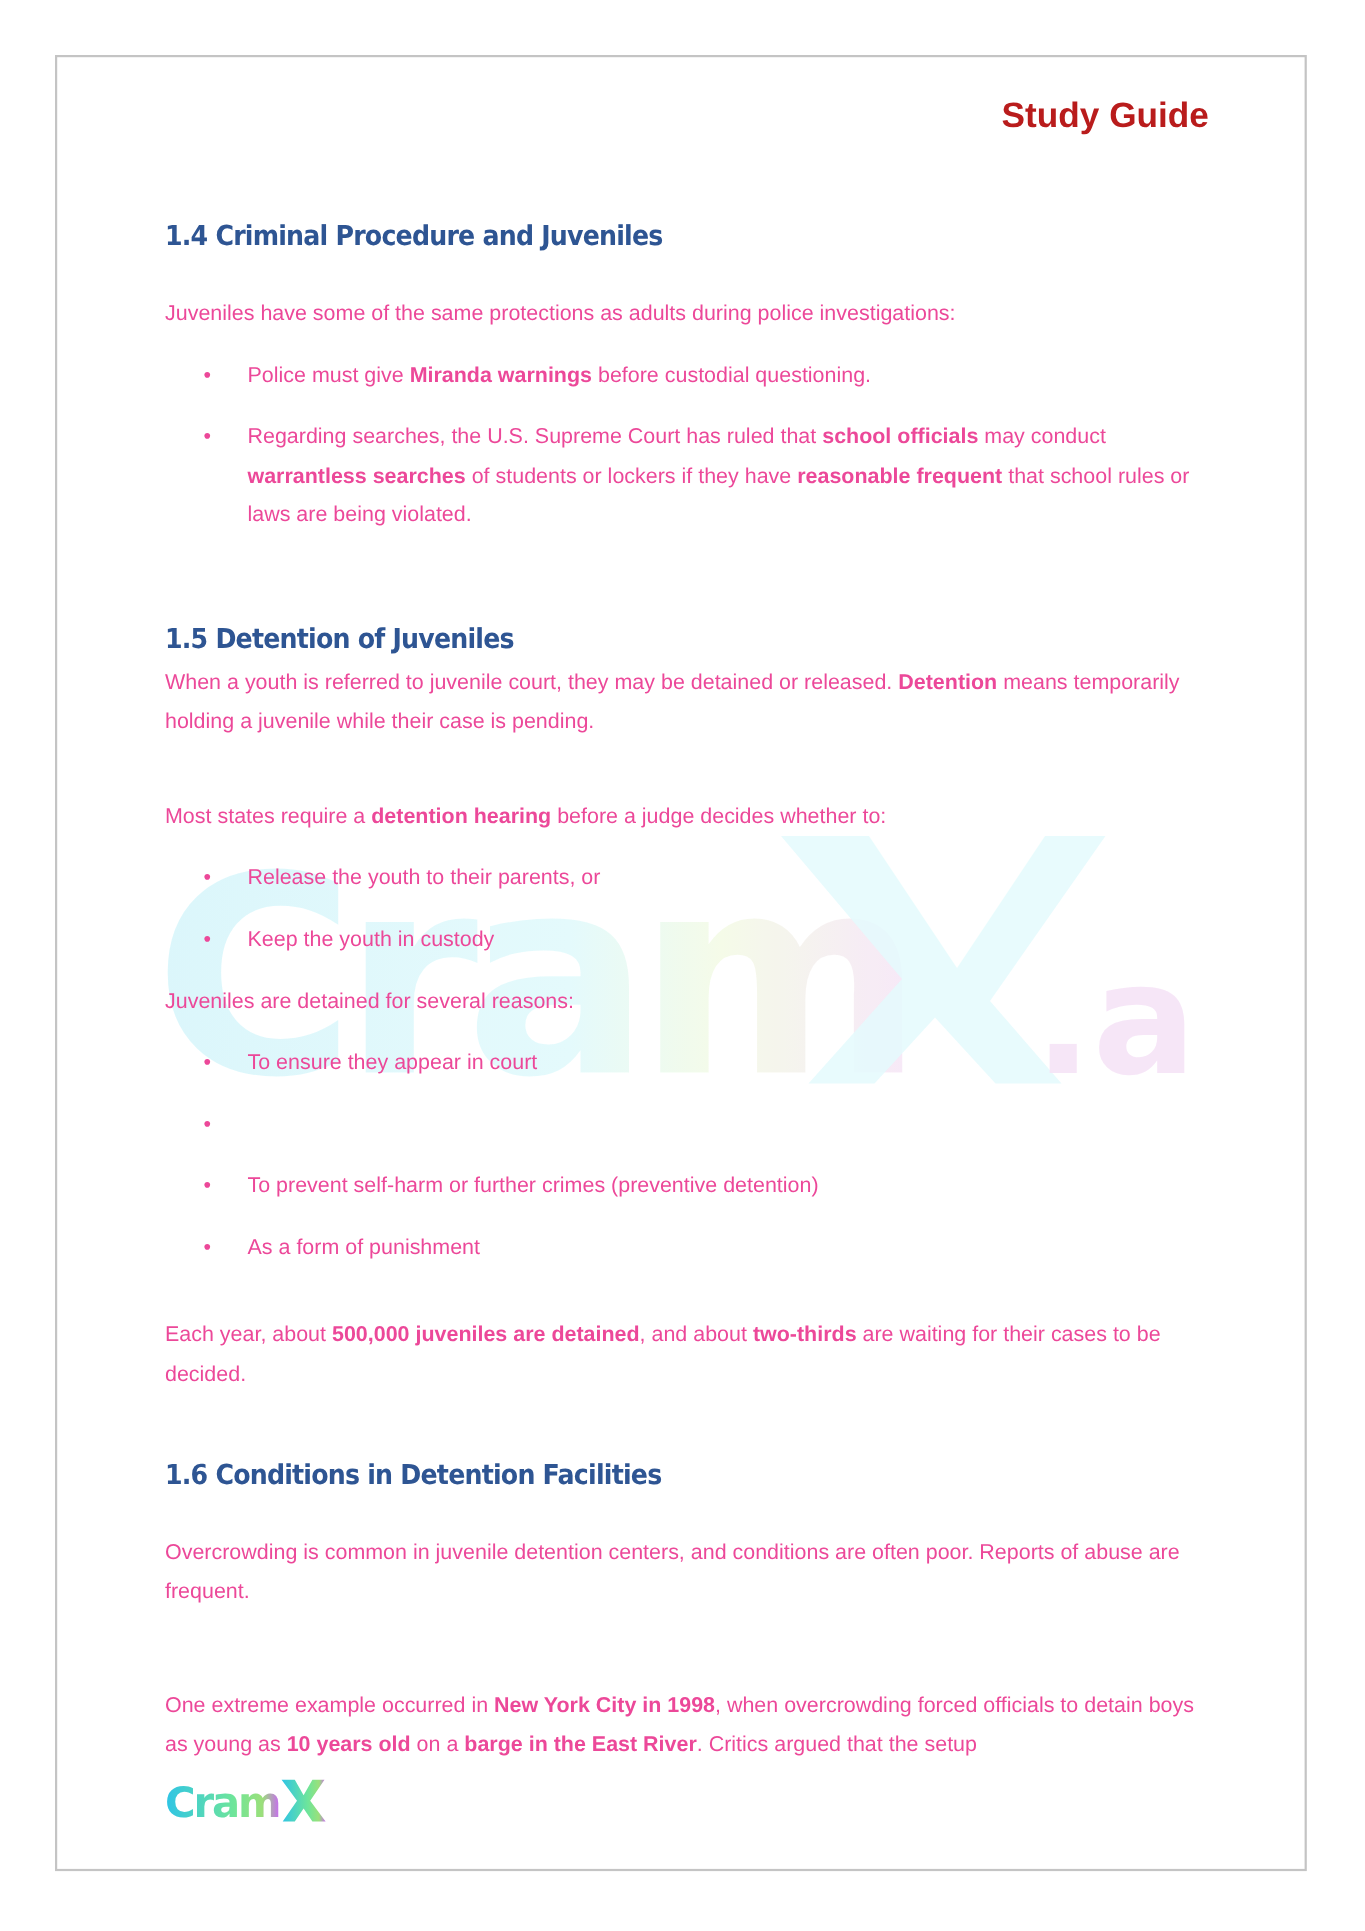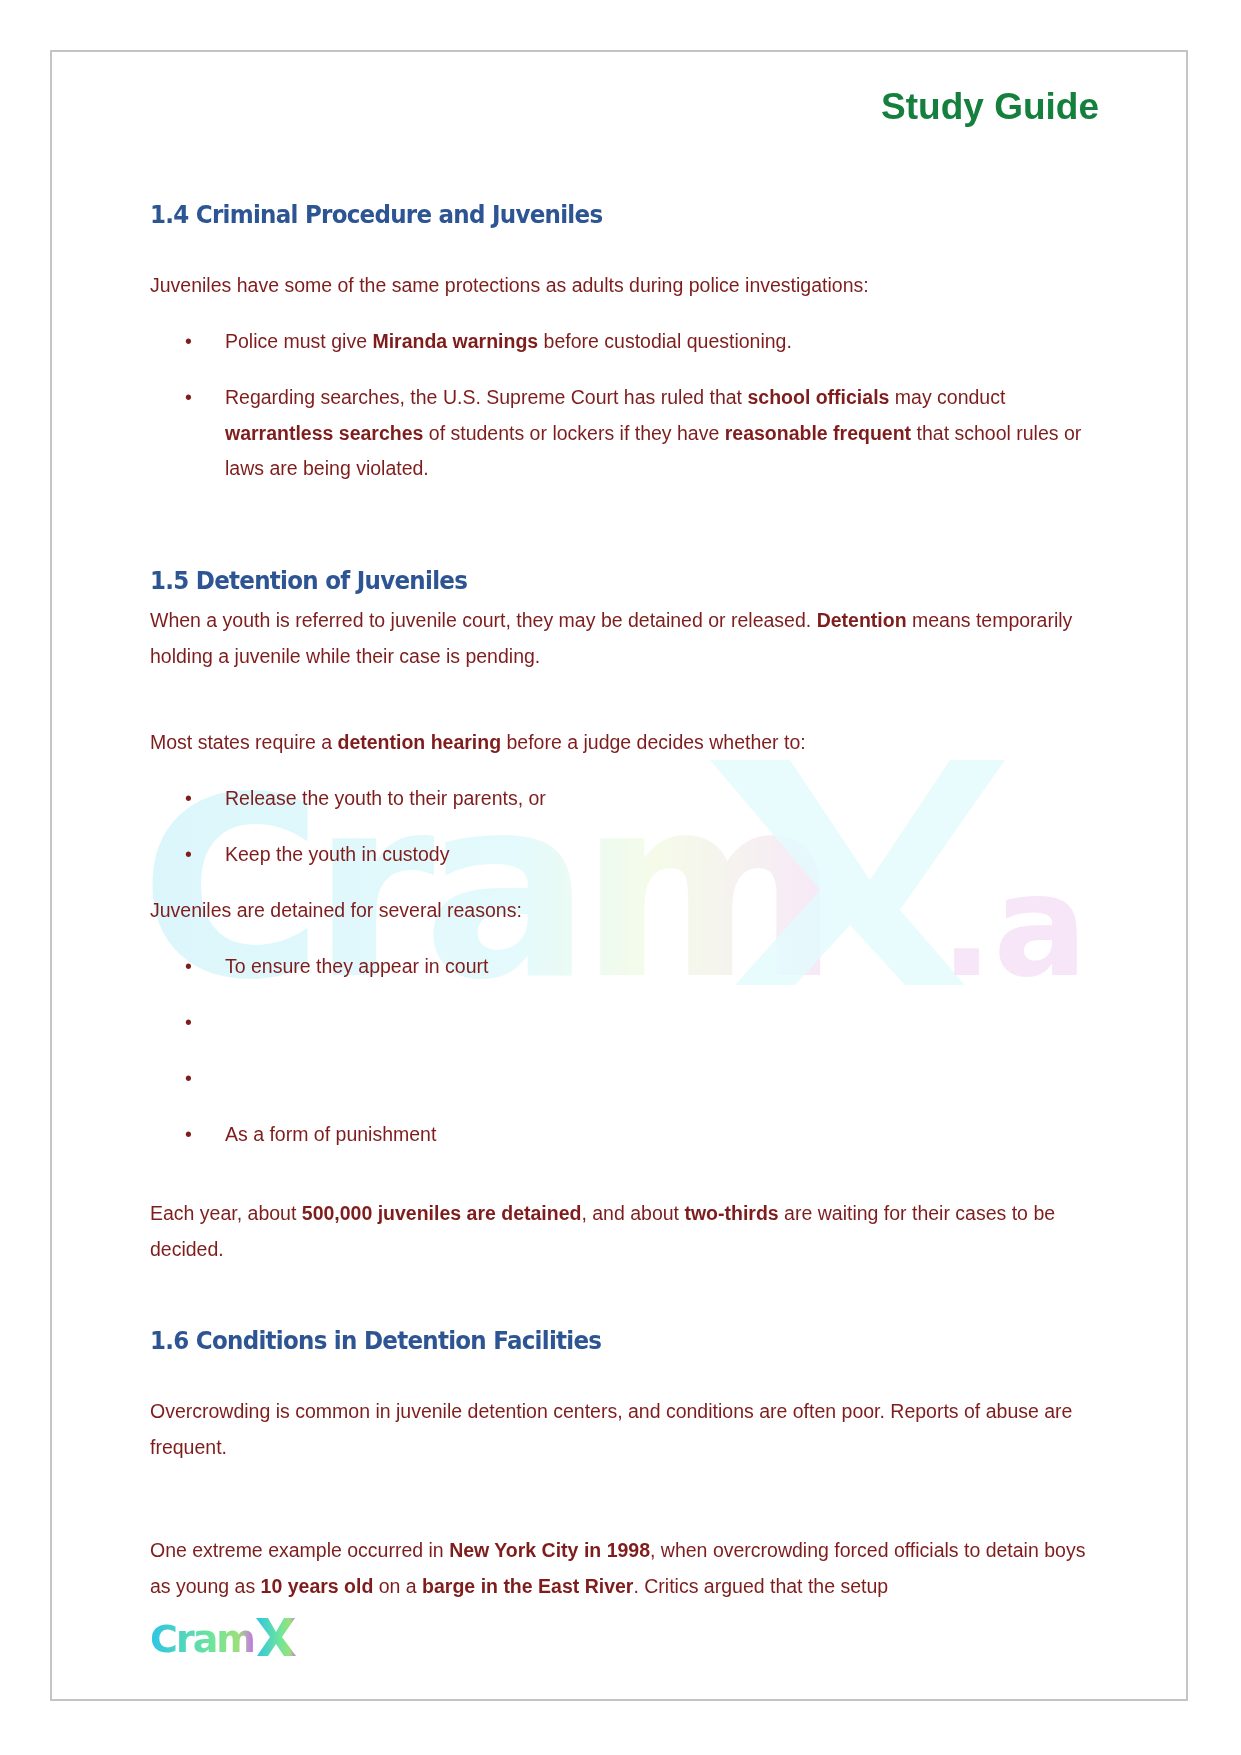--- a/index.html
+++ b/index.html
@@ -1,22 +1,22 @@
 <!DOCTYPE html>
 <html><head>
   <meta charset="utf-8">
   <style>
     html, body { margin: 0; padding: 0; background: #ffffff; }
     body { width: 1241px; height: 1755px; position: relative; overflow: hidden; font-family: "Liberation Sans", sans-serif; color: #111111; }
     .page-frame { position: absolute; left: 50px; top: 50px; width: 1138px; height: 1651px; border: 2px solid #c4c4c4; box-sizing: border-box; }
-    .doc-title { position: absolute; right: 142px; top: 86px; font-size: 37px; font-weight: bold; color: #15803d; }
+    .doc-title { position: absolute; right: 142px; top: 86px; font-size: 32px; font-weight: bold; color: #b91c1c; }
     .watermark { position: absolute; left: 150px; top: 760px; width: 940px; height: 240px; pointer-events: none; }
     .content { position: absolute; left: 150px; top: 0; width: 940px; }
     h2 { position: absolute; left: 0; margin: 0; font-family: "DejaVu Sans", sans-serif; font-weight: bold; font-size: 25px; color: #2e5593; letter-spacing: -0.8px; transform: scaleX(0.92); transform-origin: left; white-space: nowrap; }
-    p, .li { position: absolute; margin: 0; font-size: 19.5px; line-height: 35.5px; color: #7f1d1d; }
+    p, .li { position: absolute; margin: 0; font-size: 19.5px; line-height: 35.5px; color: #ec4899; }
     p { left: 0; width: 945px; }
     .li { left: 75px; width: 870px; }
     .bullet { position: absolute; left: -40px; top: 0; }
     b { font-weight: bold; }
     .footer-logo { position: absolute; left: 150px; top: 1612px; }
   </style>
 </head>
 <body>
 
 <div class="page-frame"></div>
@@ -75,20 +75,21 @@
 
   <div class="li" style="top:949px;">
     <span class="bullet">•</span>
     <span>To ensure they appear in court</span>
   </div>
   <div class="li" style="top:1005px;">
     <span class="bullet">•</span>
   </div>
   <div class="li" style="top:1061px;">
     <span class="bullet">•</span>
+    <span>To prevent self-harm or further crimes (preventive detention)</span>
   </div>
   <div class="li" style="top:1117px;">
     <span class="bullet">•</span>
     <span>As a form of punishment</span>
   </div>
 
   <p style="top:1173px;margin-top:23px;">
     <span>Each year, about </span><b>500,000 juveniles are detained</b><span>, and about </span><b>two-thirds</b><span> are waiting for their cases to be decided.</span>
   </p>
 

